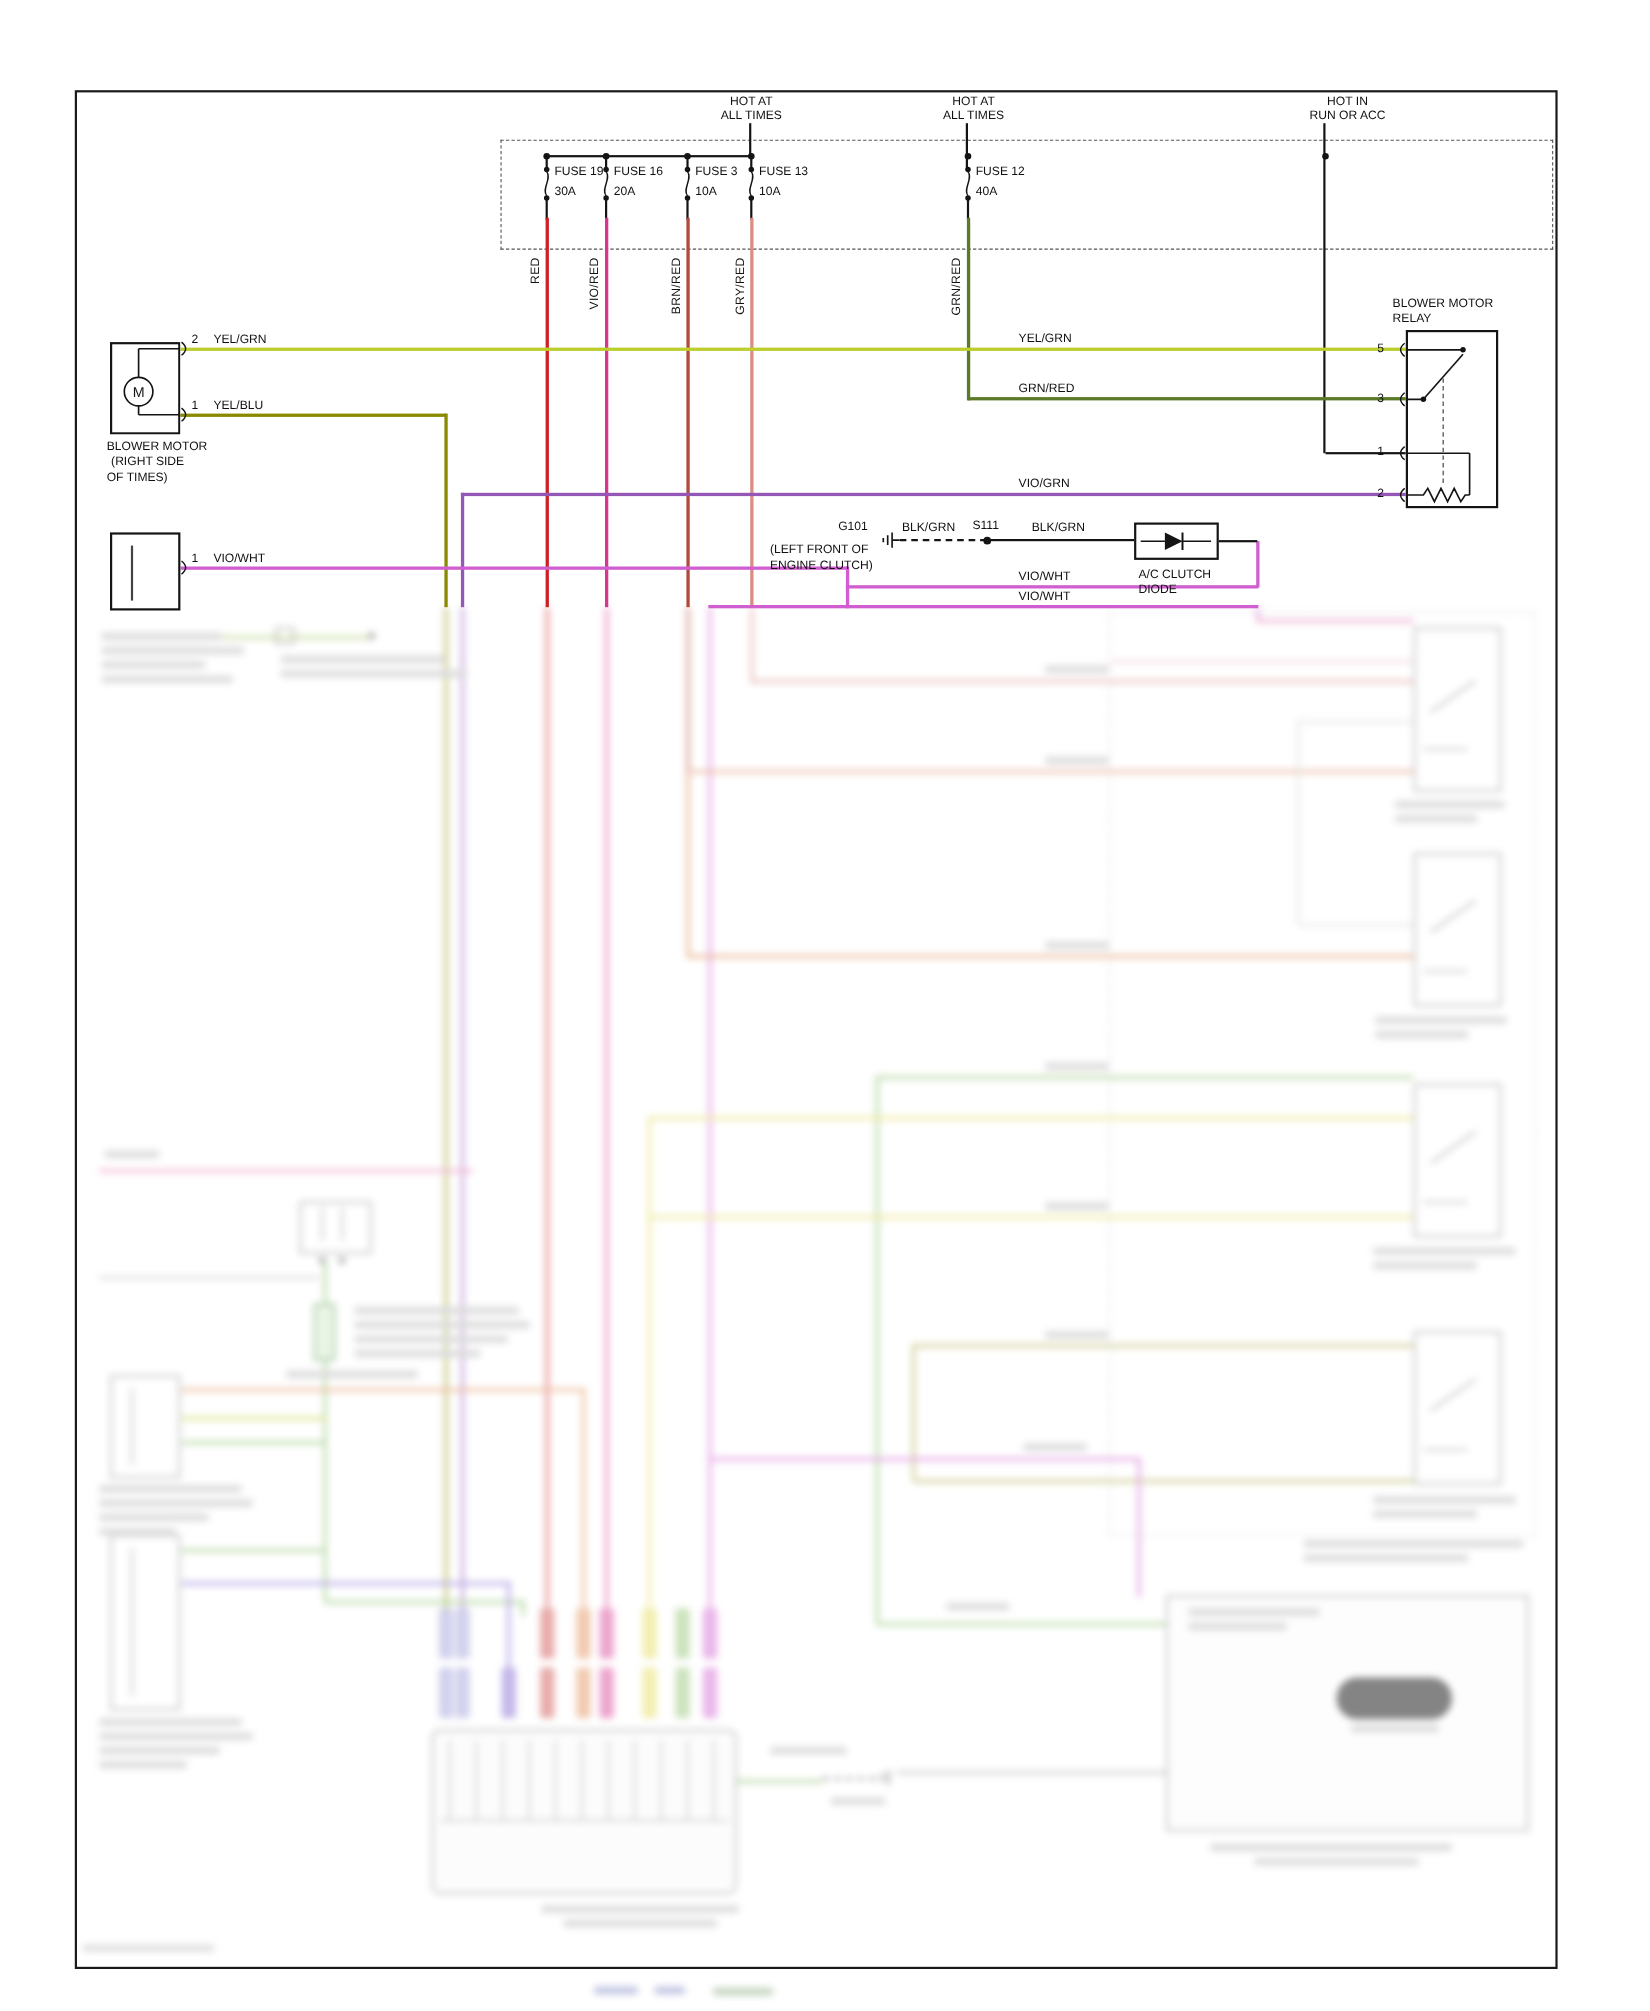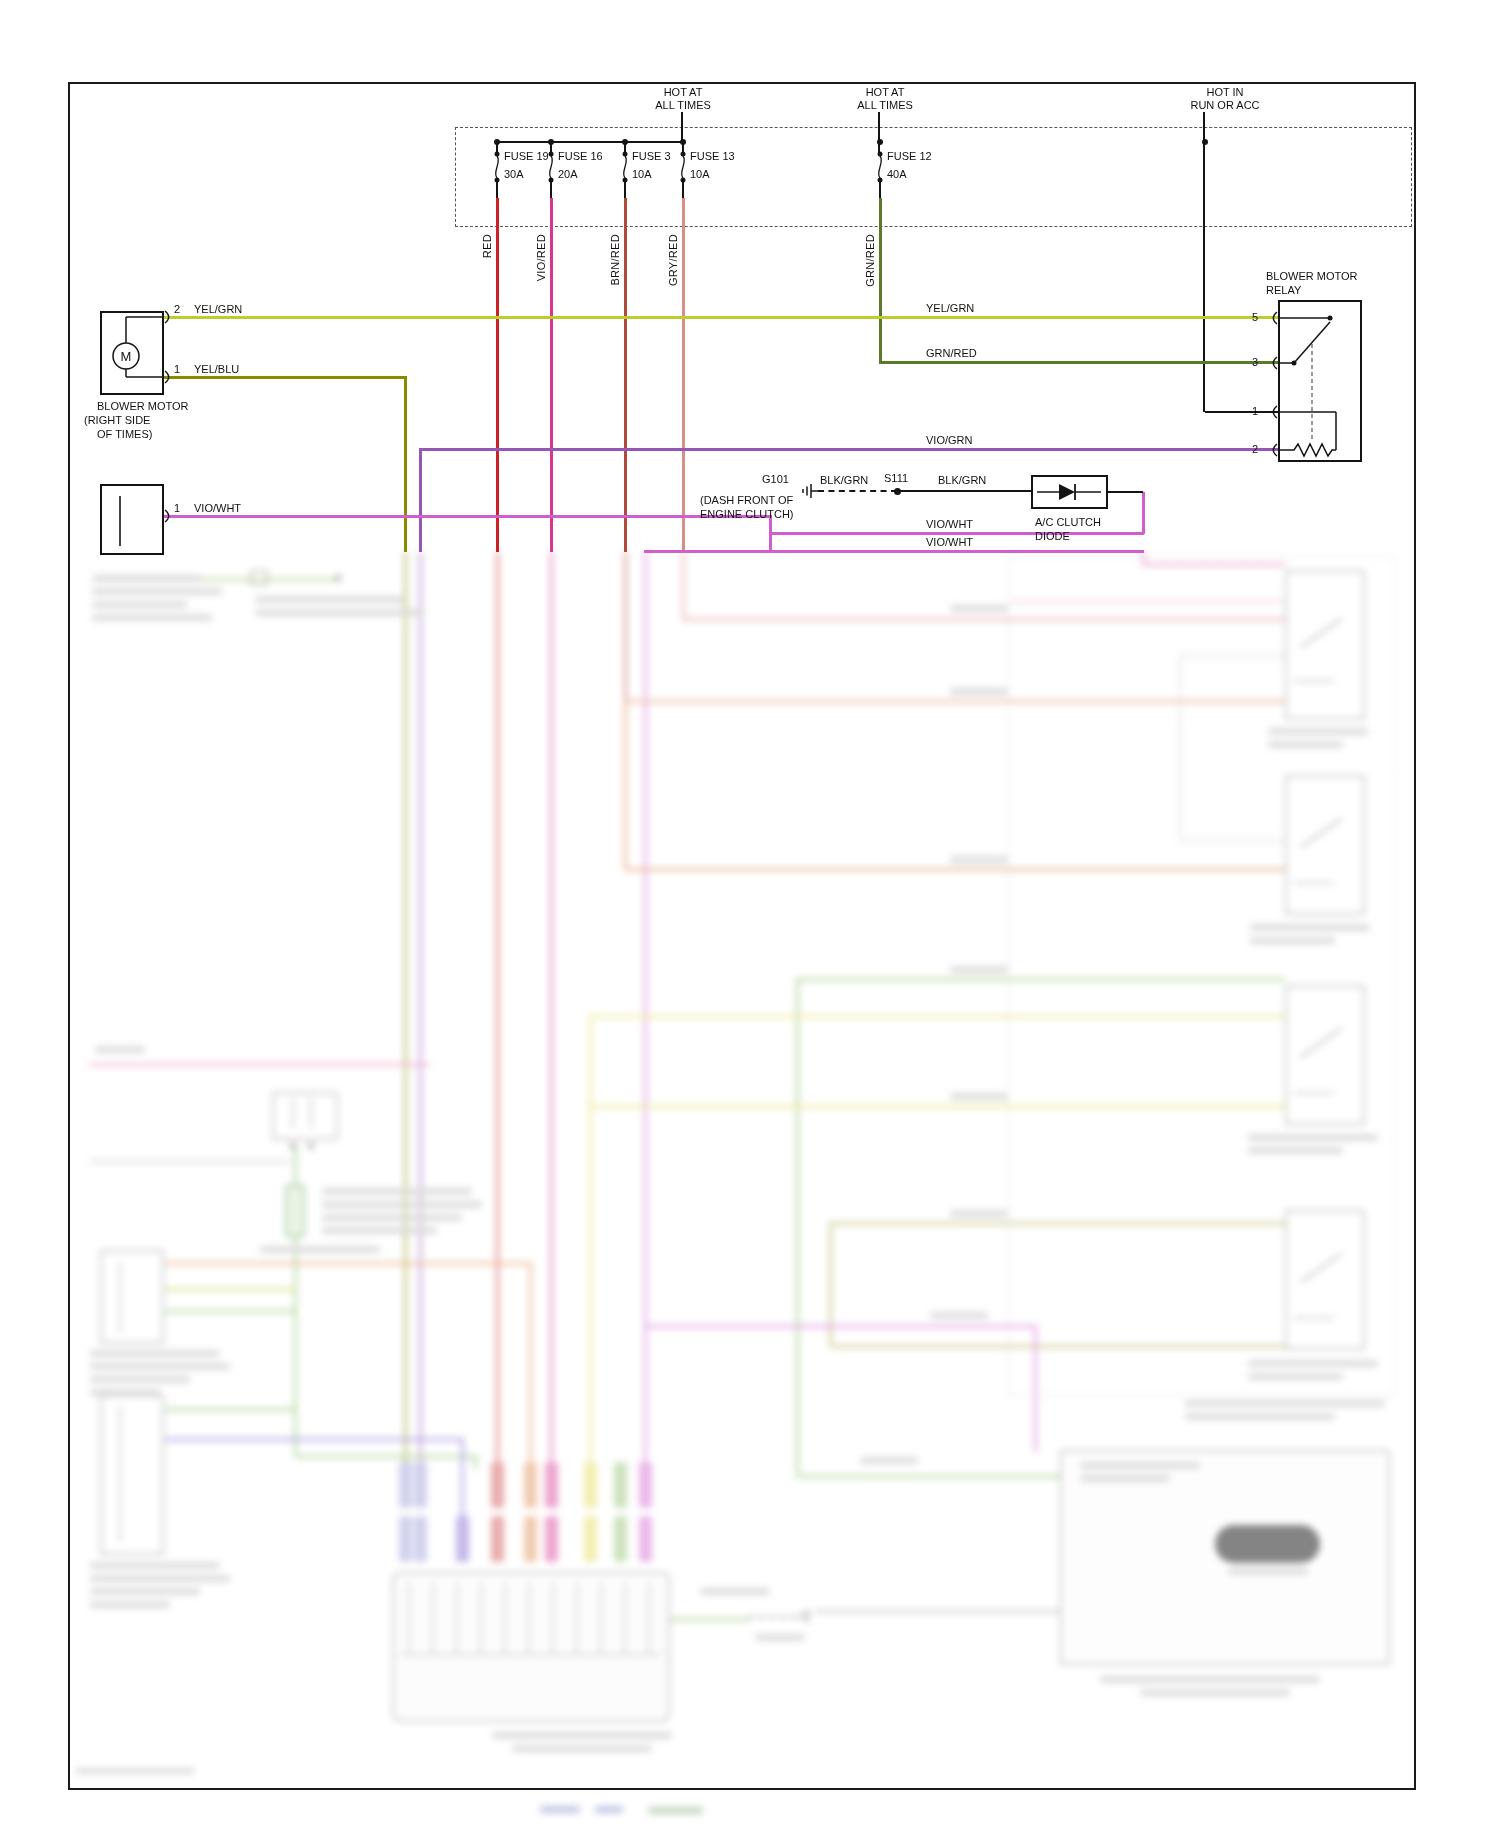--- a/index.html
+++ b/index.html
@@ -152,21 +152,21 @@
       <path d="M2,1 C7,5 7,9 2,13" stroke="#141414" fill="none" stroke-width="1.3"></path>
     </svg>
   <svg class="abs" style="left:163px;top:370px" width="10" height="14">
       <path d="M2,1 C7,5 7,9 2,13" stroke="#141414" fill="none" stroke-width="1.3"></path>
     </svg>
   <div class="lbl" style="left:174px;top:303px">2</div>
   <div class="lbl" style="left:194px;top:303px">YEL/GRN</div>
   <div class="lbl" style="left:174px;top:363px">1</div>
   <div class="lbl" style="left:194px;top:363px">YEL/BLU</div>
   <div class="lbl" style="left:97px;top:400px">BLOWER MOTOR</div>
-  <div class="lbl" style="left:84px;top:414px">(RIGHT SIDE</div>
+  <div class="lbl" style="left:101px;top:414px">(RIGHT SIDE</div>
   <div class="lbl" style="left:97px;top:428px">OF TIMES)</div>
 
   <div class="box" style="left:100px;top:484px;width:64px;height:71px"></div>
   <div class="vb" style="left:119px;top:496px;height:50px;background:#444"></div>
   <svg class="abs" style="left:163px;top:509px" width="10" height="14">
       <path d="M2,1 C7,5 7,9 2,13" stroke="#141414" fill="none" stroke-width="1.3"></path>
     </svg>
   <div class="lbl" style="left:174px;top:502px">1</div>
   <div class="lbl" style="left:194px;top:502px">VIO/WHT</div>
 
@@ -176,21 +176,21 @@
     <line x1="7" y1="3.5" x2="7" y2="12.5" stroke="#141414" stroke-width="1.5"></line>
     <line x1="3" y1="6" x2="3" y2="10" stroke="#141414" stroke-width="1.5"></line>
     <line x1="11" y1="8" x2="18" y2="8" stroke="#141414" stroke-width="1.5"></line>
   </svg>
   <div class="dhl" style="left:818px;top:490px;width:79px"></div>
   <div class="lbl" style="left:820px;top:474px">BLK/GRN</div>
   <div class="sdot" style="left:893.5px;top:487.5px"></div>
   <div class="lbl" style="left:884px;top:472px">S111</div>
   <div class="hb" style="left:897px;top:490px;width:134px"></div>
   <div class="lbl" style="left:938px;top:474px">BLK/GRN</div>
-  <div class="lbl" style="left:700px;top:494px">(DASH FRONT OF</div>
+  <div class="lbl" style="left:700px;top:494px">(LEFT FRONT OF</div>
   <div class="lbl" style="left:700px;top:508px">ENGINE CLUTCH)</div>
 
   <div class="box" style="left:1031px;top:475px;width:77px;height:34px">
     <svg width="73" height="30">
       <line x1="4" y1="15" x2="26" y2="15" stroke="#141414" stroke-width="1.5"></line>
       <polygon points="26,7 26,23 42,15" fill="#141414"></polygon>
       <line x1="42" y1="7" x2="42" y2="23" stroke="#141414" stroke-width="1.8"></line>
       <line x1="42" y1="15" x2="68" y2="15" stroke="#141414" stroke-width="1.5"></line>
     </svg>
   </div>

